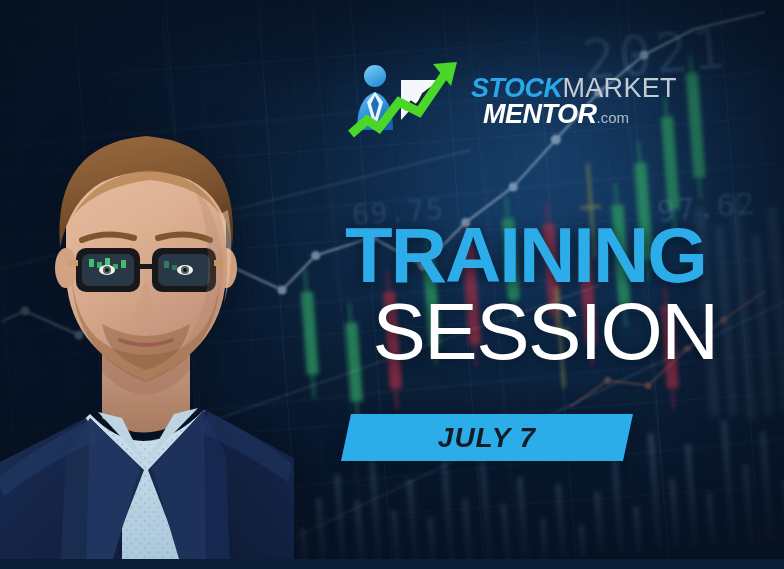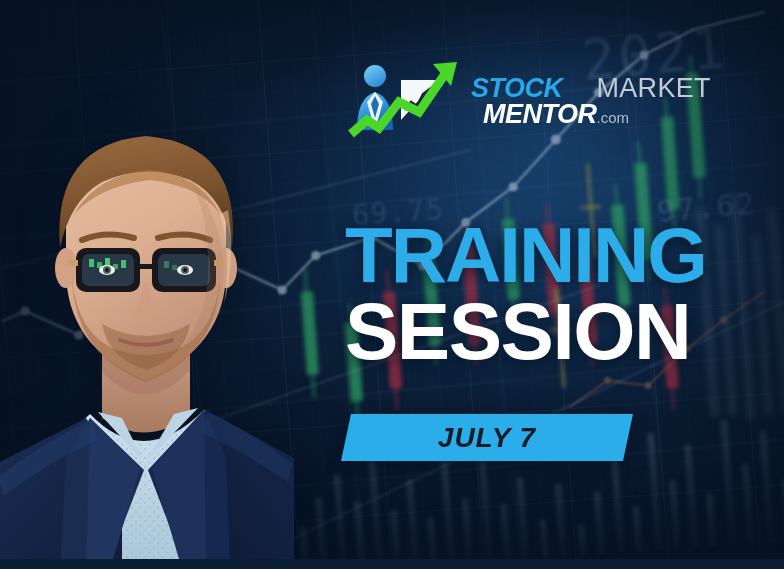--- a/index.html
+++ b/index.html
@@ -71,35 +71,36 @@
   
   .logo{
     position:absolute; left:345px; top:58px; width:272px; height:82px;
     display:flex; align-items:center; gap:6px;
   }
   .logo-mark{ position:relative; width:120px; height:82px; flex:0 0 120px; }
   .logo-text{ position:relative; padding-top:4px; }
   .logo-l1{ font-size:27px; font-weight:bold; font-style:italic; letter-spacing:-.5px; line-height:.98; white-space:nowrap; }
   .logo-l2{ font-size:27px; font-weight:bold; font-style:italic; letter-spacing:-.5px; line-height:.98; white-space:nowrap;margin-left:12px; }
   .w-stock{ color:#29a7e8; }
-  .w-market{ color:#c3ccd4; font-weight:normal; font-style:normal; letter-spacing:.3px;margin-left:34px; }
+  .w-market{ color:#c3ccd4; font-weight:normal; font-style:normal; letter-spacing:.3px; }
   .w-mentor{ color:#ffffff; }
   .w-com{ color:#b4bec8; font-size:15px; font-weight:normal; font-style:normal; letter-spacing:0; }
 
   
   .headline{ position:absolute; left:345px; top:222px; width:400px; }
   .hl-1{
     font-size:78px; font-weight:bold; line-height:.86;
     color:#2cace8; letter-spacing:-2px;
     text-shadow:0 3px 14px rgba(3,12,25,.65);
   }
   .hl-2{
-    font-size:80px; font-weight:bold; line-height:.88;
+    font-size:80px; font-weight:normal; line-height:.88;
     color:#ffffff; letter-spacing:-1.5px; margin-top:8px;
     text-shadow:0 3px 14px rgba(3,12,25,.65);
+    text-align:center;
   }
 
   
   .date-banner{
     position:absolute; left:346px; top:414px; width:282px; height:47px;
     background:#2badea;
     transform:skewX(-12deg);
     box-shadow:0 4px 16px rgba(3,14,28,.45);
   }
   .date-banner-inner{

